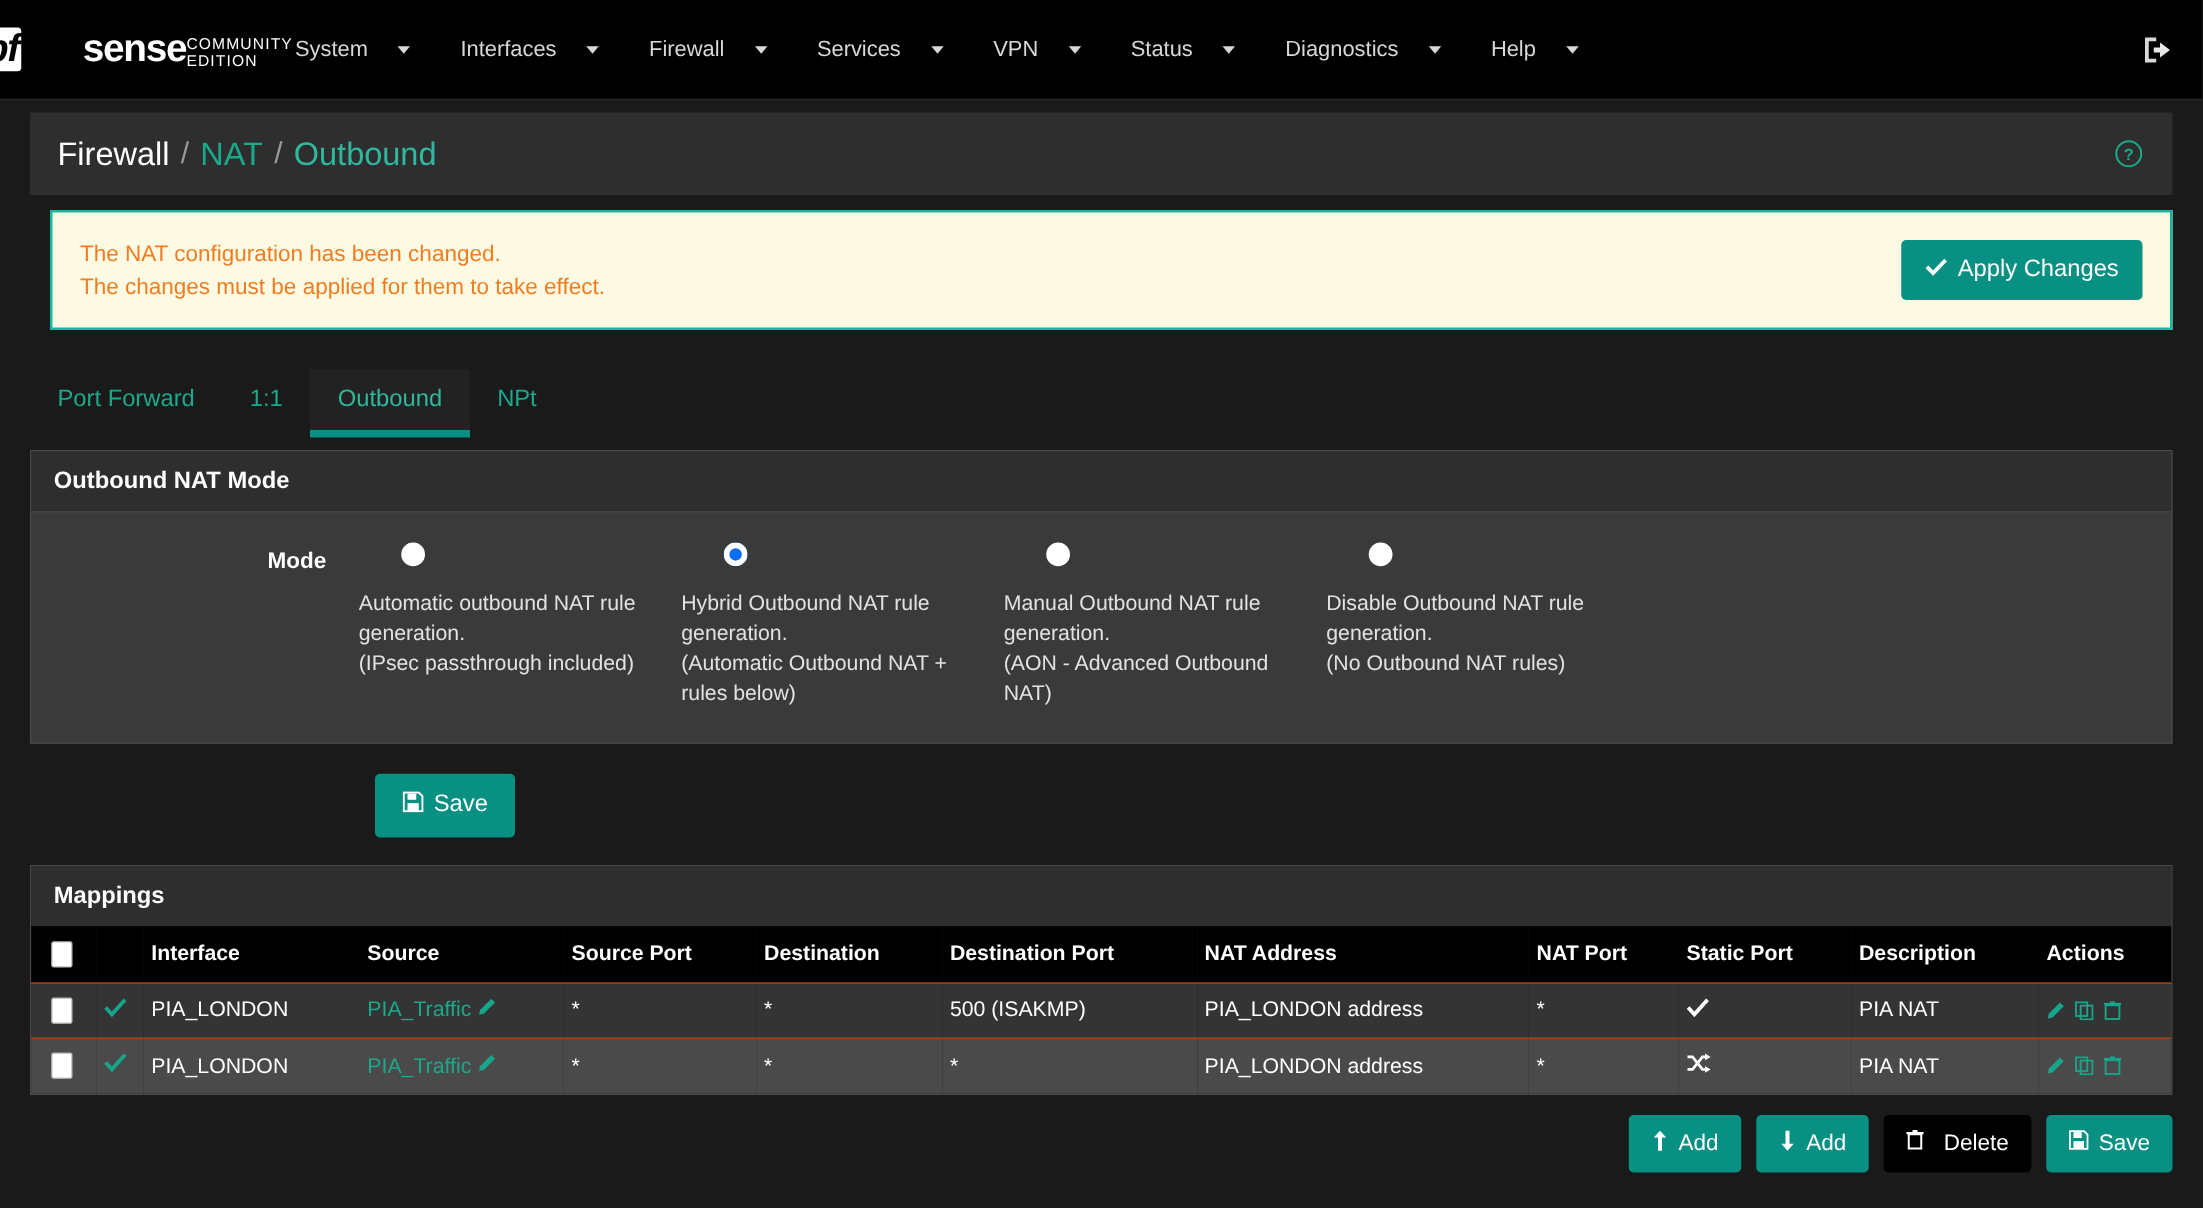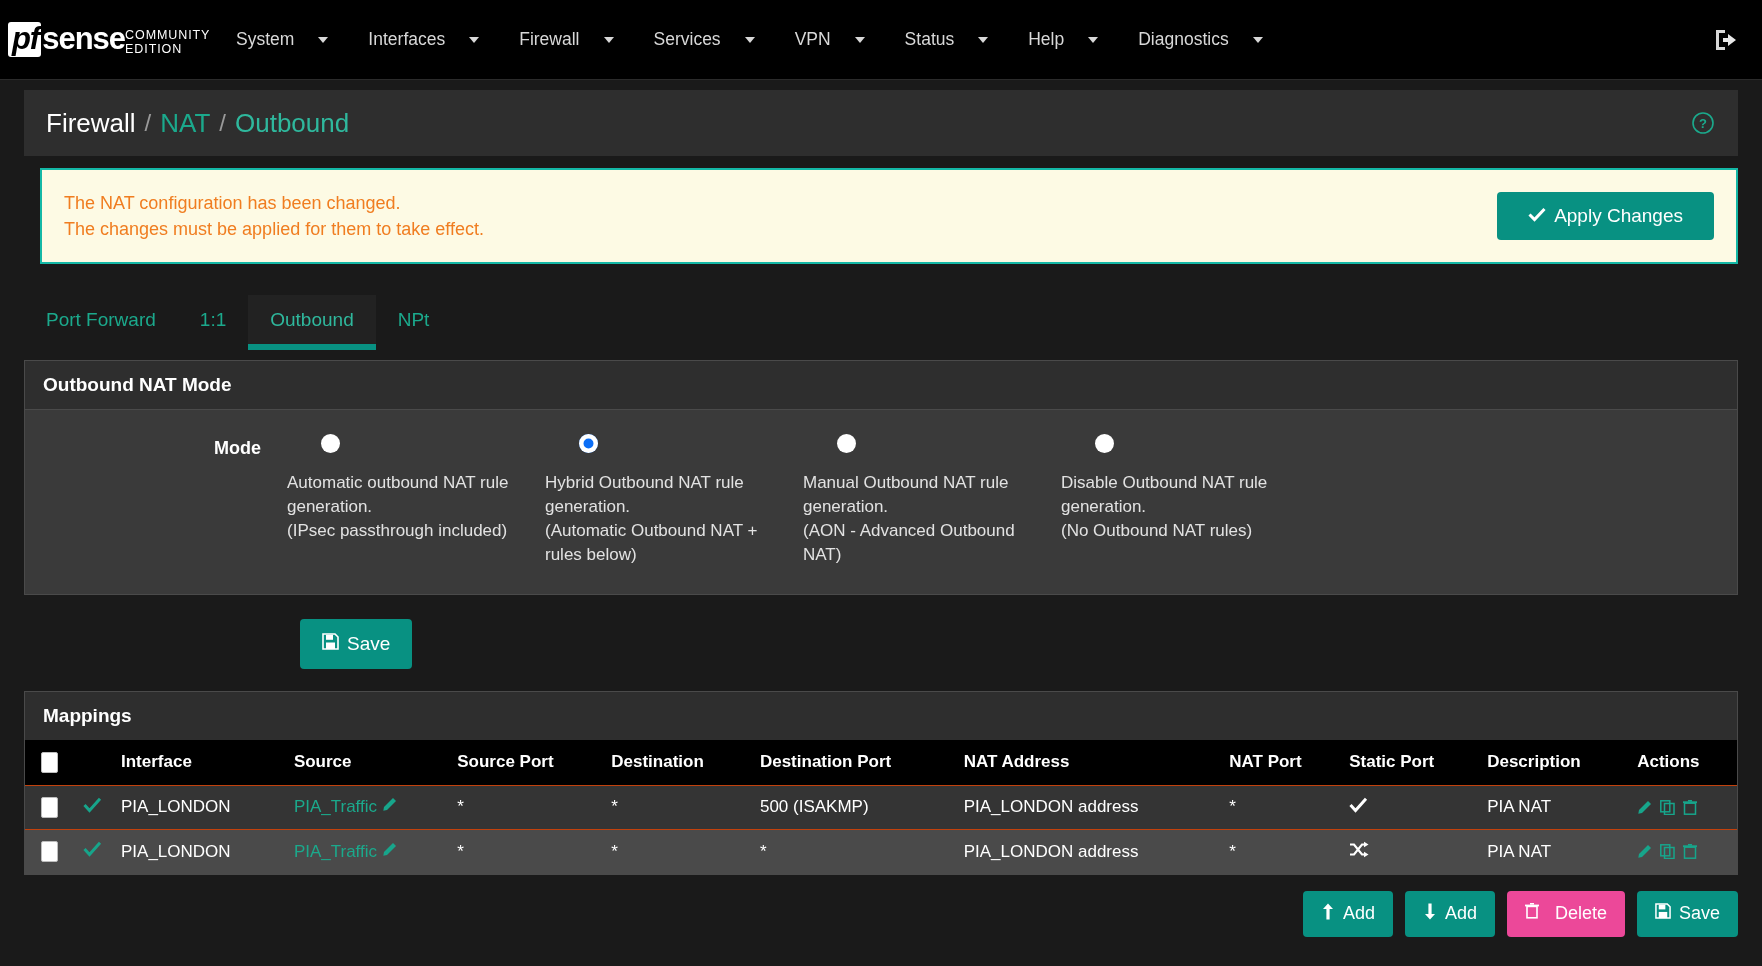--- a/index.html
+++ b/index.html
@@ -27,21 +27,21 @@
     font-size: 31px; font-weight: bold; letter-spacing: -1px; line-height: 1;
   }
   .logo-pf {
     background: #ffffff; color: #000000;
     font-style: italic; font-weight: bold;
     padding: 1px 2px 2px 4px;
     border-radius: 3px;
     font-size: 31px;
     line-height: 1.05;
   }
-  .logo-sense { color: #ffffff; font-weight: bold; font-size: 31px; margin-left: 1px; }
+  .logo-sense { color: #ffffff; font-weight: bold; font-size: 31px; margin-left: 1px; padding-left: 48px; }
   .logo-sub { font-size: 12.5px; letter-spacing: 0.9px; color: #ffffff; margin-top: 5px; font-weight: normal; }
 
   .nav-items { display: flex; align-items: center; height: 100%; }
   .nav-item {
     display: flex; align-items: center; gap: 24px;
     color: #d8d8d8; font-size: 17.5px;
     padding: 0 20px; height: 100%;
     cursor: pointer;
   }
   .caret {
@@ -88,22 +88,22 @@
   .alert-text { color: #f07d20; font-size: 18px; line-height: 1.45; }
   .btn {
     display: inline-flex; align-items: center; gap: 8px;
     border: none; border-radius: 4px;
     font-size: 18px; font-family: "Liberation Sans", sans-serif;
     cursor: pointer; color: #ffffff;
     padding: 12px 18px;
     white-space: nowrap;
   }
   .btn-teal { background: #089182; }
-  .btn-red  { background: #ec4899; gap: 16px; }
-  .btn-apply { font-size: 19px; padding: 13px 31px; }
+  .btn-red  { background: #000000; gap: 16px; }
+  .btn-apply { font-size: 19px; padding: 13px 19px; }
 
   
   .tabs {
     margin: 26px 24px 0 24px;
     display: flex; align-items: center;
     height: 58px;
   }
   .tab {
     color: #1ba98c;
     font-size: 19px;
@@ -229,25 +229,25 @@
     </div>
     <div class="nav-item">
       <span>VPN</span>
       <i class="caret"></i>
     </div>
     <div class="nav-item">
       <span>Status</span>
       <i class="caret"></i>
     </div>
     <div class="nav-item">
+      <span>Diagnostics</span>
+      <i class="caret"></i>
+    </div>
+    <div class="nav-item">
       <span>Help</span>
-      <i class="caret"></i>
-    </div>
-    <div class="nav-item">
-      <span>Diagnostics</span>
       <i class="caret"></i>
     </div>
   </div>
 
   <div class="logout-btn">
     <svg width="26" height="24" viewBox="0 0 26 24">
       <path d="M2 2 L11 2 L11 5 L5 5 L5 19 L11 19 L11 22 L2 22 Z" fill="#d8d8d8"></path>
       <path d="M14 6 L22 12 L14 18 L14 14 L9 14 L9 10 L14 10 Z" fill="#e8e8e8"></path>
     </svg>
   </div>

